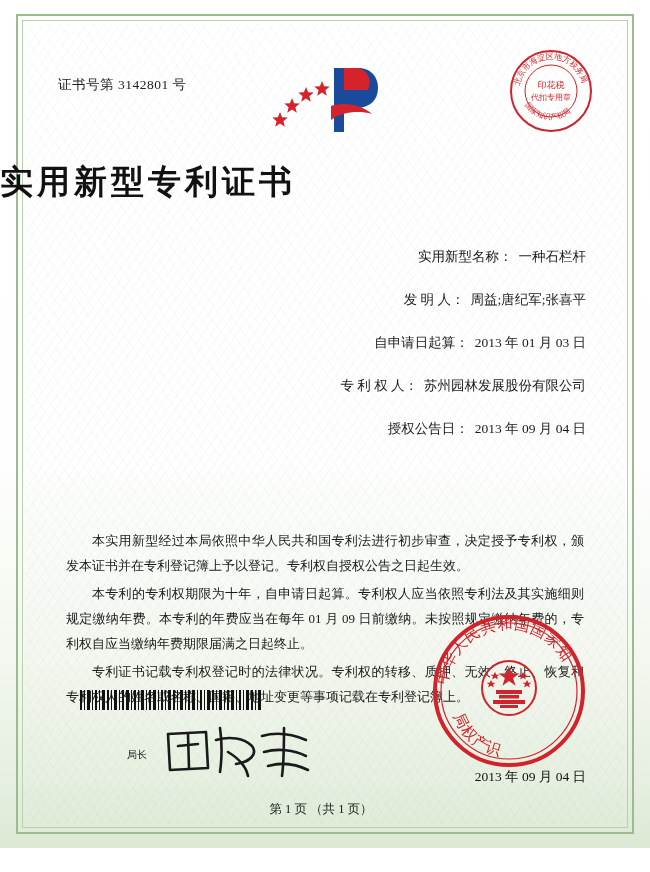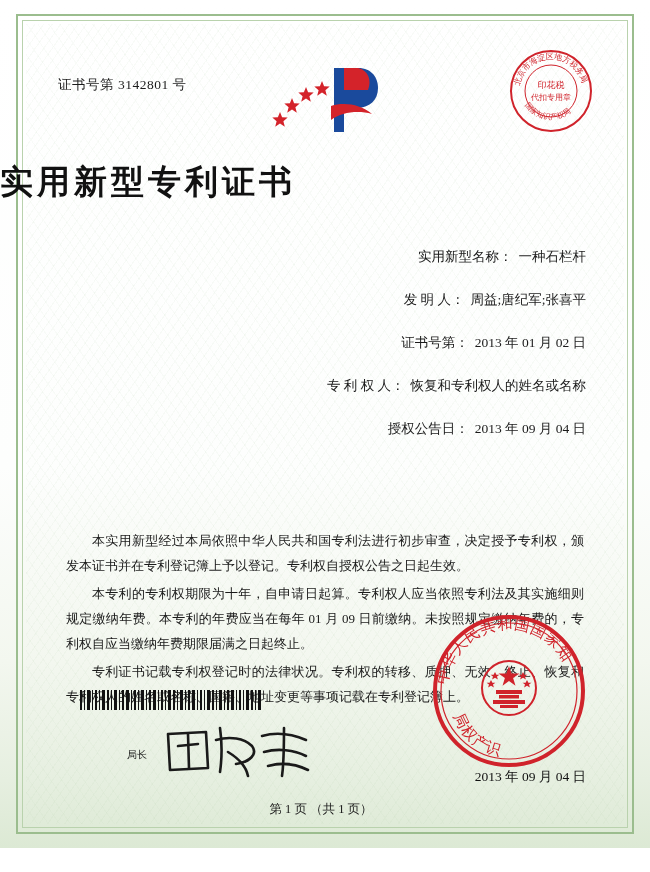--- a/index.html
+++ b/index.html
@@ -230,26 +230,26 @@
   <div class="fields">
     <div class="field-row">
       <span class="field-label">实用新型名称：</span>
       <span class="field-value">一种石栏杆</span>
     </div>
     <div class="field-row">
       <span class="field-label">发  明  人：</span>
       <span class="field-value">周益;唐纪军;张喜平</span>
     </div>
     <div class="field-row">
-      <span class="field-label">证书号第：</span>
-      <span class="field-value">2013 年 01 月 02 日</span>
+      <span class="field-label">自申请日起算：</span>
+      <span class="field-value">2013 年 01 月 03 日</span>
     </div>
     <div class="field-row">
       <span class="field-label">专 利 权 人：</span>
-      <span class="field-value">恢复和专利权人的姓名或名称</span>
+      <span class="field-value">苏州园林发展股份有限公司</span>
     </div>
     <div class="field-row">
       <span class="field-label">授权公告日：</span>
       <span class="field-value">2013 年 09 月 04 日</span>
     </div>
   </div>
 
   <div class="body-text">
     <p>本实用新型经过本局依照中华人民共和国专利法进行初步审查，决定授予专利权，颁发本证书并在专利登记簿上予以登记。专利权自授权公告之日起生效。</p>
     <p>本专利的专利权期限为十年，自申请日起算。专利权人应当依照专利法及其实施细则规定缴纳年费。本专利的年费应当在每年 01 月 09 日前缴纳。未按照规定缴纳年费的，专利权自应当缴纳年费期限届满之日起终止。</p>

